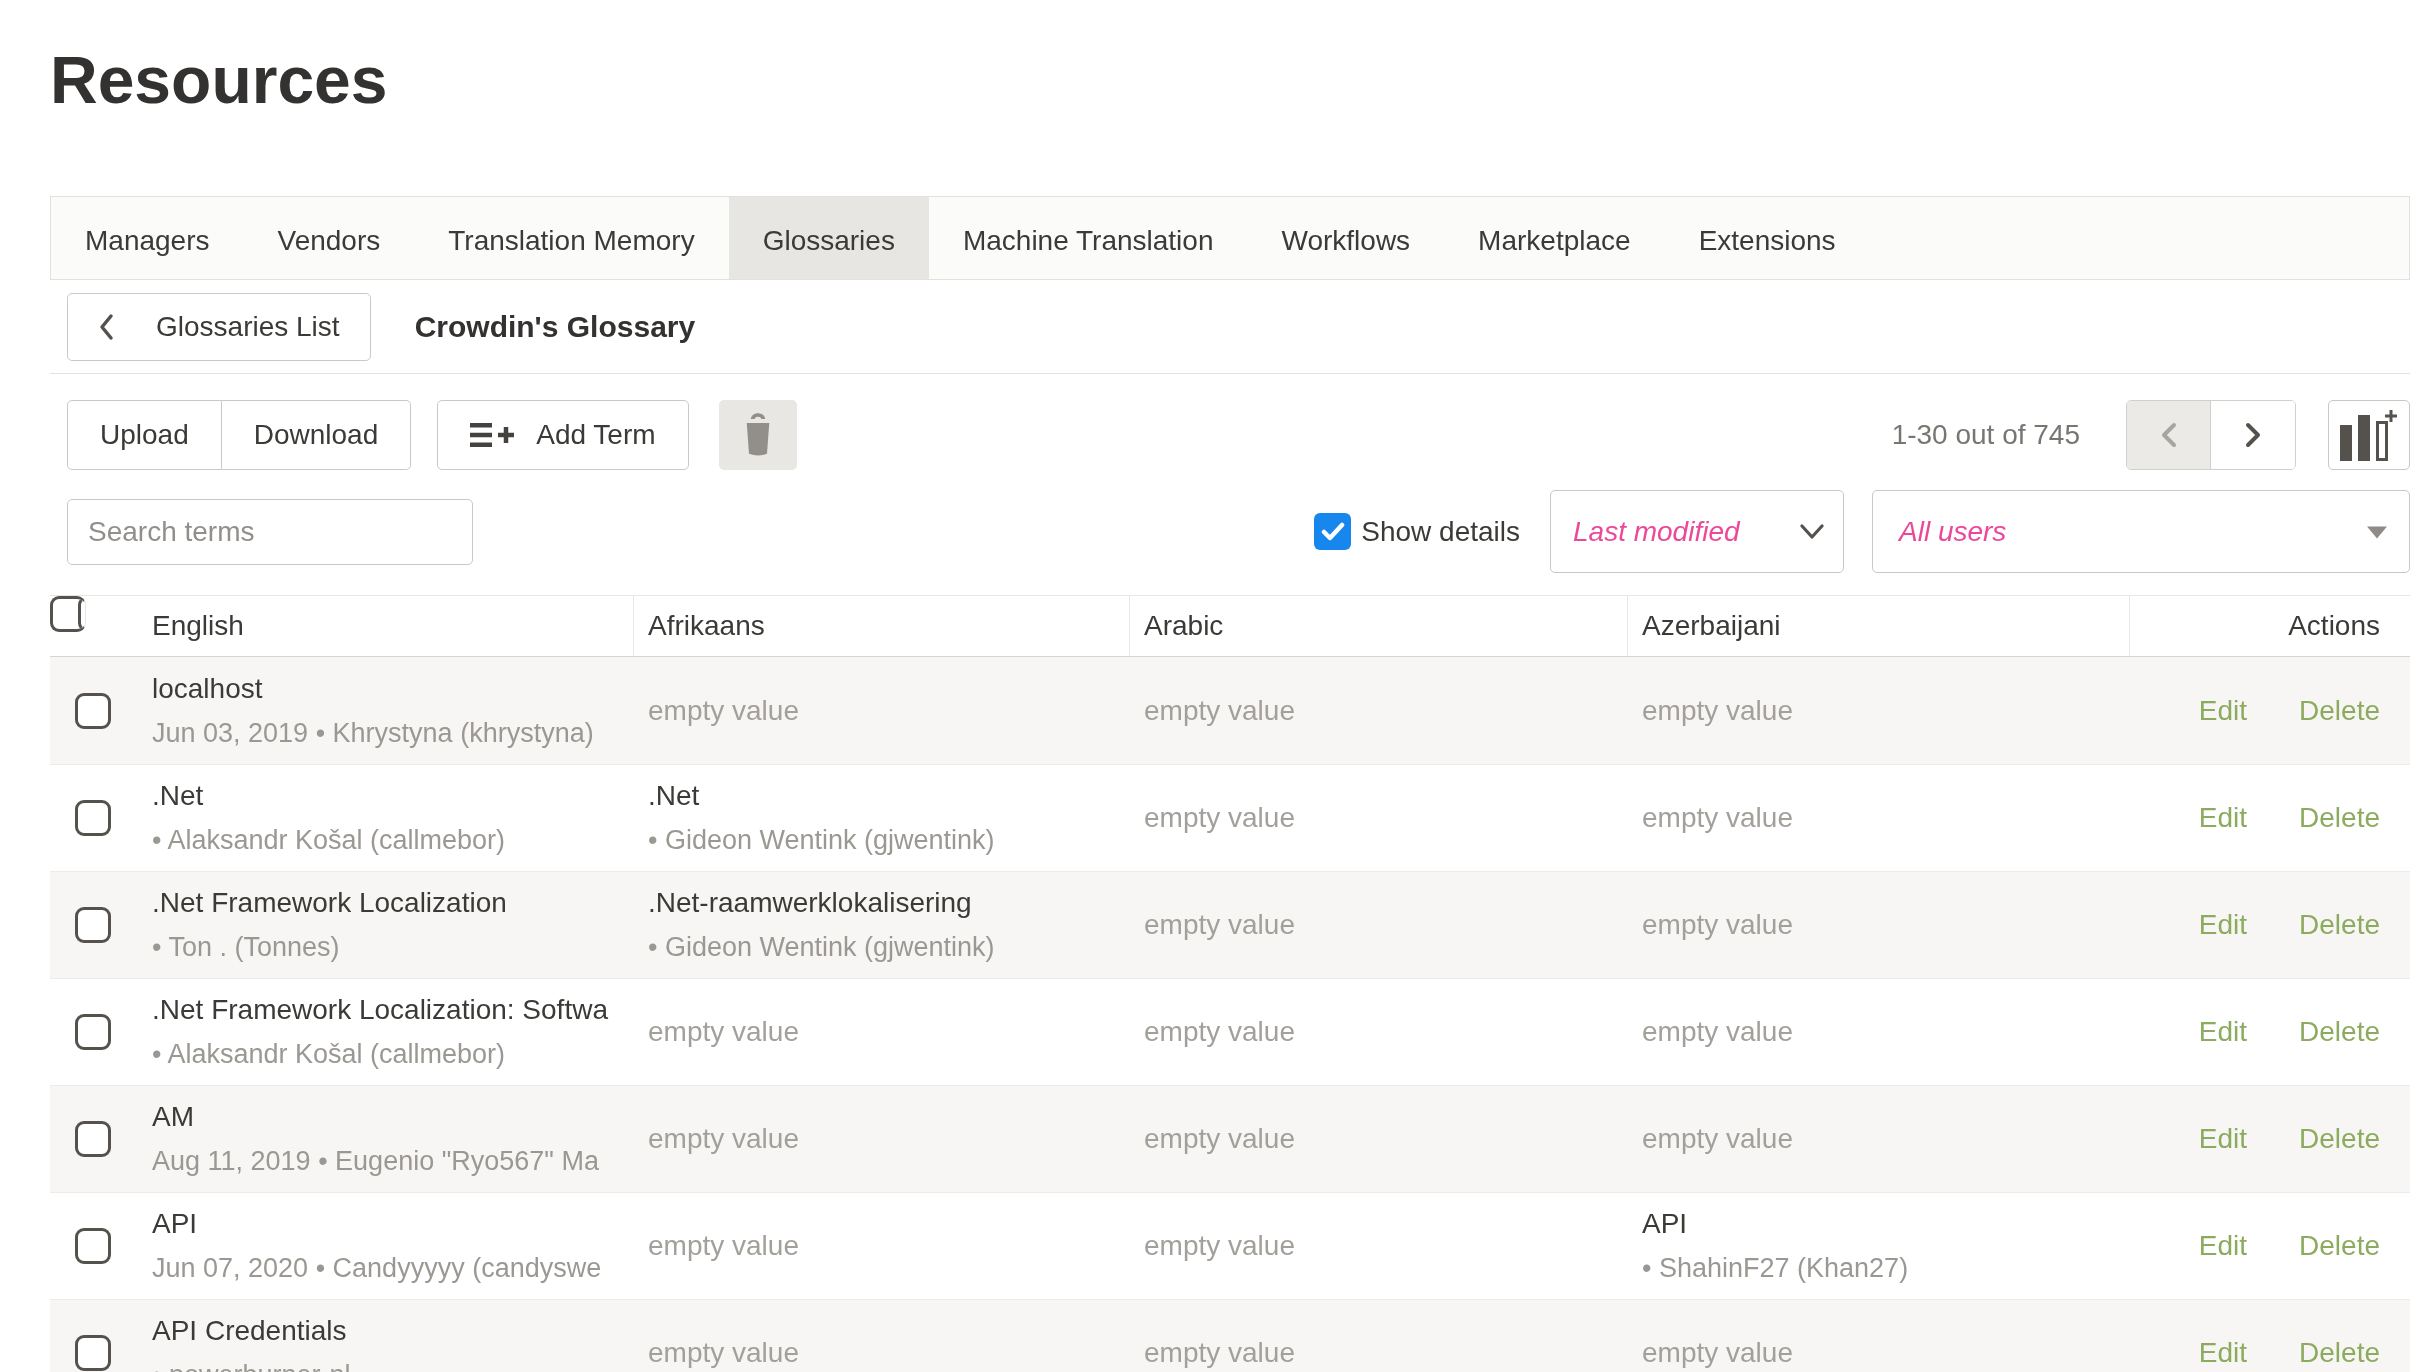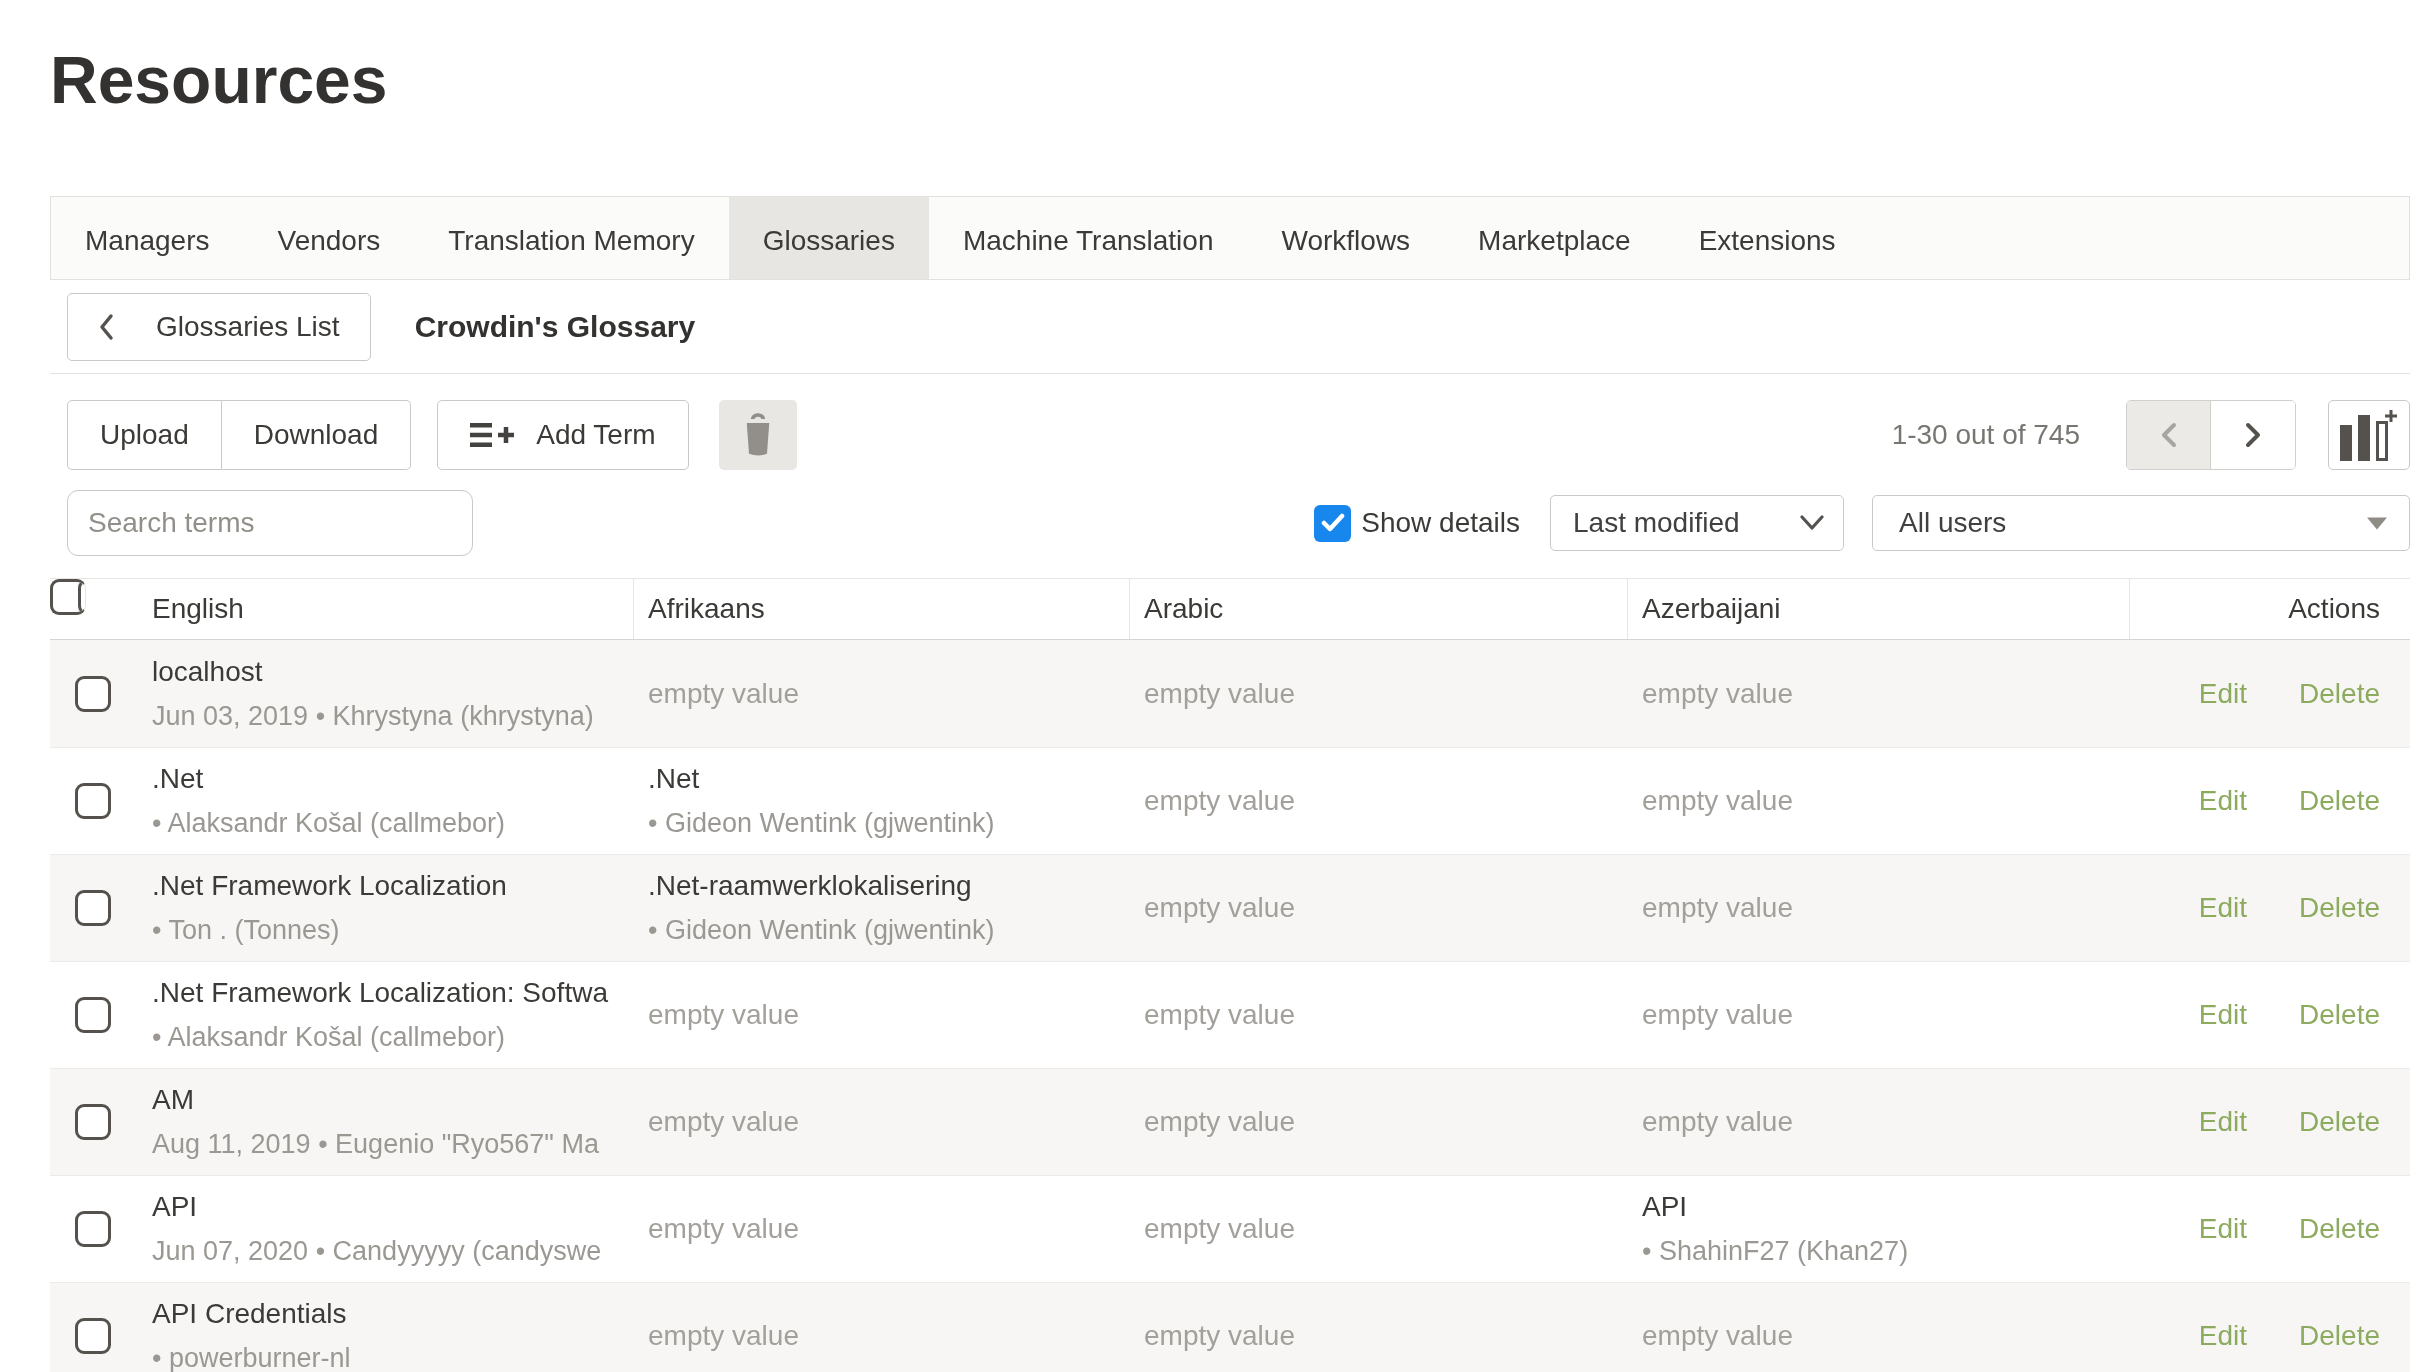--- a/index.html
+++ b/index.html
@@ -28,25 +28,25 @@
   .btn.single { border-radius: 5px; margin-left: 26px; }
   .icon-btn.trash { margin-left: 30px; width: 78px; height: 70px; background: #e9e7e4; border: none; border-radius: 5px; display: inline-flex; align-items: center; justify-content: center; cursor: pointer; }
   .pagination-label { margin-left: auto; color: #787671; font-size: 28px; }
   .pager { display: inline-flex; margin-left: 46px; border: 1px solid #d2d0cc; border-radius: 5px; overflow: hidden; }
   .pager .page-btn { width: 84px; height: 68px; display: flex; align-items: center; justify-content: center; background: #fff; border: none; cursor: pointer; }
   .pager .page-btn.prev { background: #eceae7; border-right: 1px solid #d2d0cc; }
   .cols-btn { margin-left: 32px; width: 82px; height: 70px; background: #fff; border: 1px solid #ccc9c5; border-radius: 5px; display: inline-flex; align-items: center; justify-content: center; cursor: pointer; }
 
   
   .filter-row { margin-top: 20px; display: flex; align-items: center; padding-left: 17px; }
-  .search-input { width: 406px; height: 66px; border: 1px solid #ccc9c5; border-radius: 11px; padding: 0 20px; font-size: 28px; font-family: inherit; color: #4d7c0f; outline: none; }
+  .search-input { width: 406px; height: 66px; border: 1px solid #ccc9c5; border-radius: 5px; padding: 0 20px; font-size: 28px; font-family: inherit; color: #4d7c0f; outline: none; }
   .search-input::placeholder { color: #928f8a; }
   .show-details { margin-left: auto; display: inline-flex; align-items: center; gap: 10px; cursor: pointer; }
   .checkbox-on { width: 37px; height: 37px; background: #1787ee; border-radius: 6px; display: inline-flex; align-items: center; justify-content: center; }
-  .select-box { height: 56px; border: 1px solid #ccc9c5; border-radius: 5px; background: #fff; display: inline-flex; align-items: center; position: relative; cursor: pointer; font-size: 28px; color: #404040; }
+  .select-box { height: 83px; border: 1px solid #ccc9c5; border-radius: 5px; background: #fff; display: inline-flex; align-items: center; position: relative; cursor: pointer; font-size: 28px; color: #ec4899; font-style: italic; }
   .select-sort { width: 294px; margin-left: 30px; padding: 0 60px 0 22px; }
   .select-users { width: 538px; margin-left: 28px; padding: 0 60px 0 26px; }
   .select-caret { position: absolute; right: 18px; top: 50%; transform: translateY(-50%); }
   .tri-down { width: 0; height: 0; border-left: 10px solid transparent; border-right: 10px solid transparent; border-top: 12px solid #8f8c87; position: absolute; right: 22px; top: 50%; transform: translateY(-45%); }
 
   
   .terms-table { margin-top: 22px; }
   .grid { display: grid; grid-template-columns: 88px 496px 496px 498px 502px auto; }
   .thead { height: 62px; border-top: 1px solid #e8e6e3; border-bottom: 1px solid #d6d4d0; }
   .thead .hcell { line-height: 60px; font-size: 28px; color: #3c3a37; padding-left: 14px; border-right: 1px solid #e8e6e3; overflow: hidden; white-space: nowrap; }

